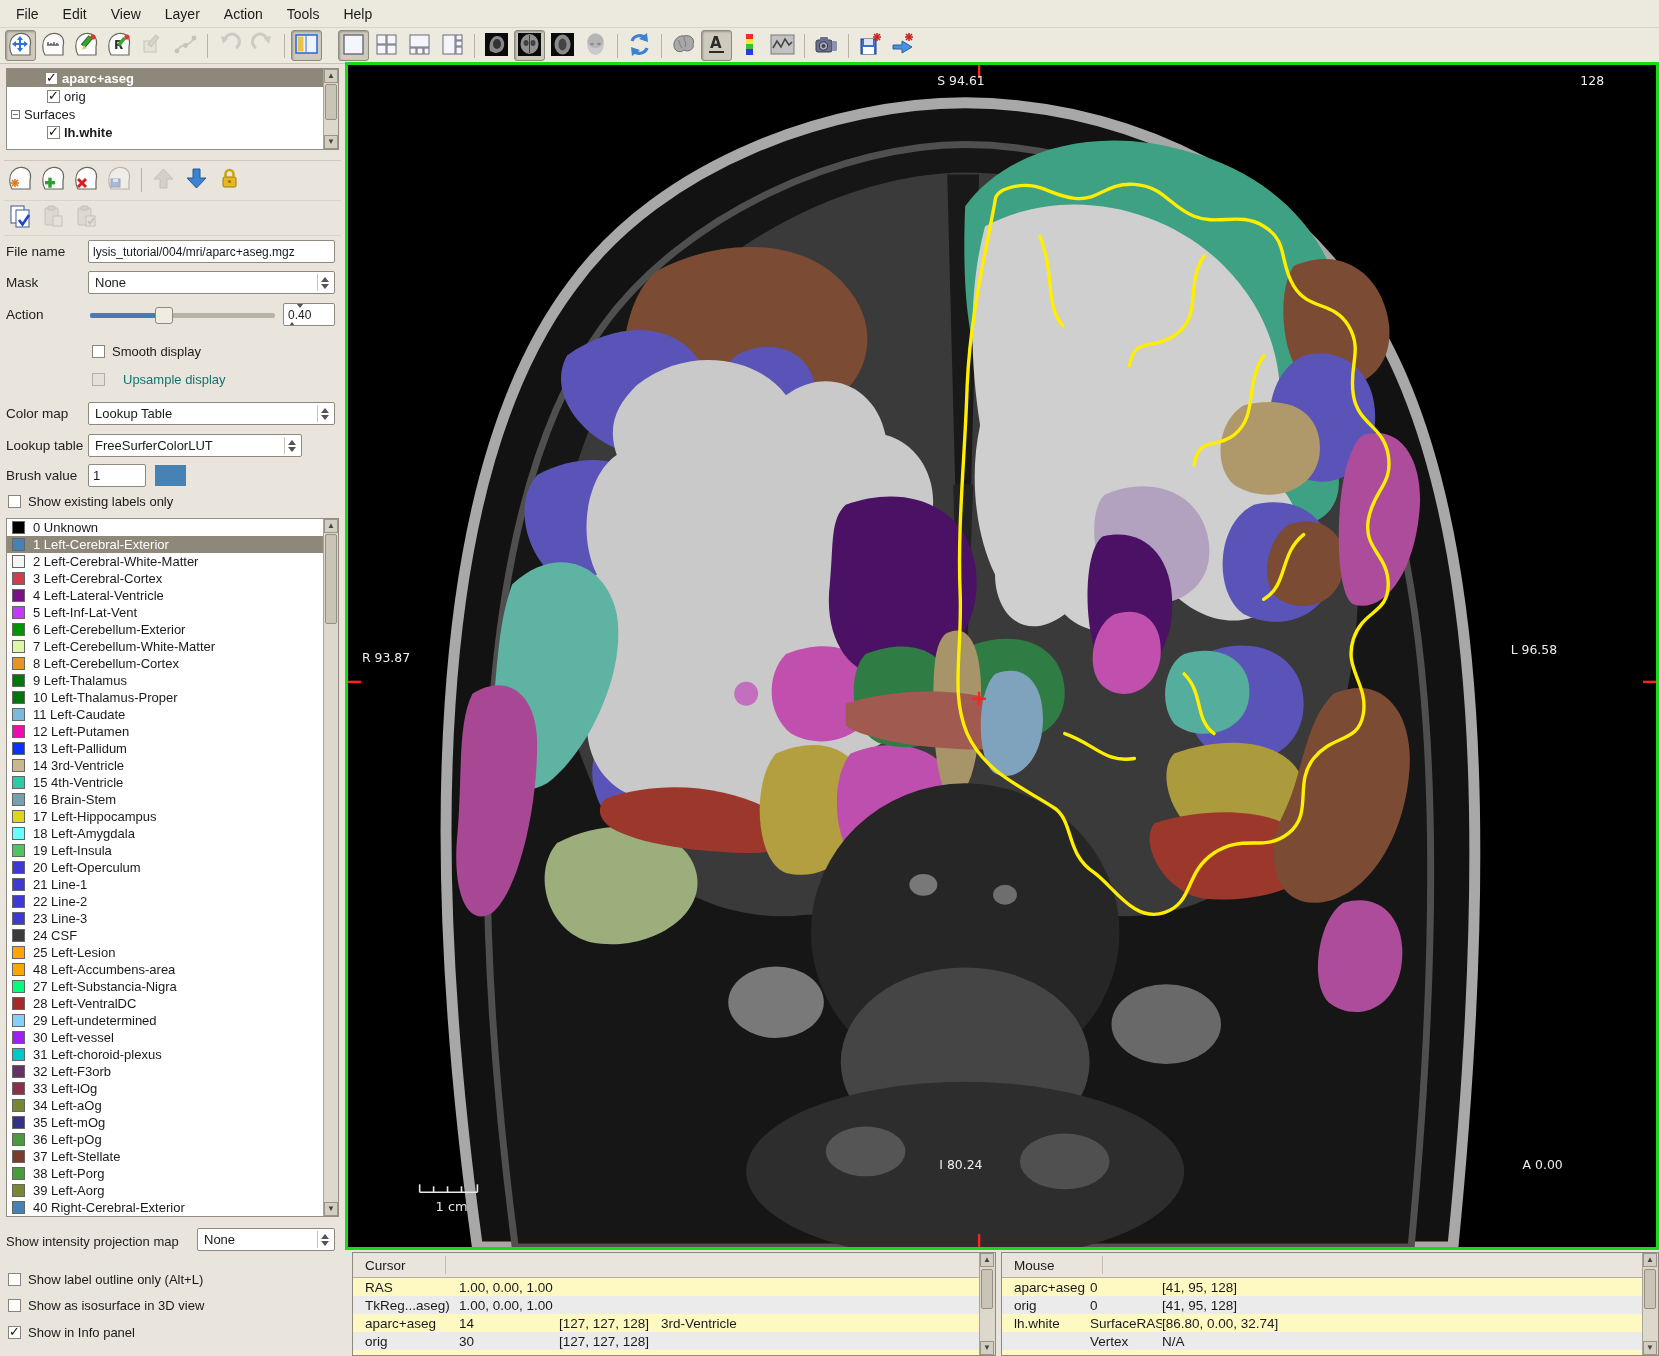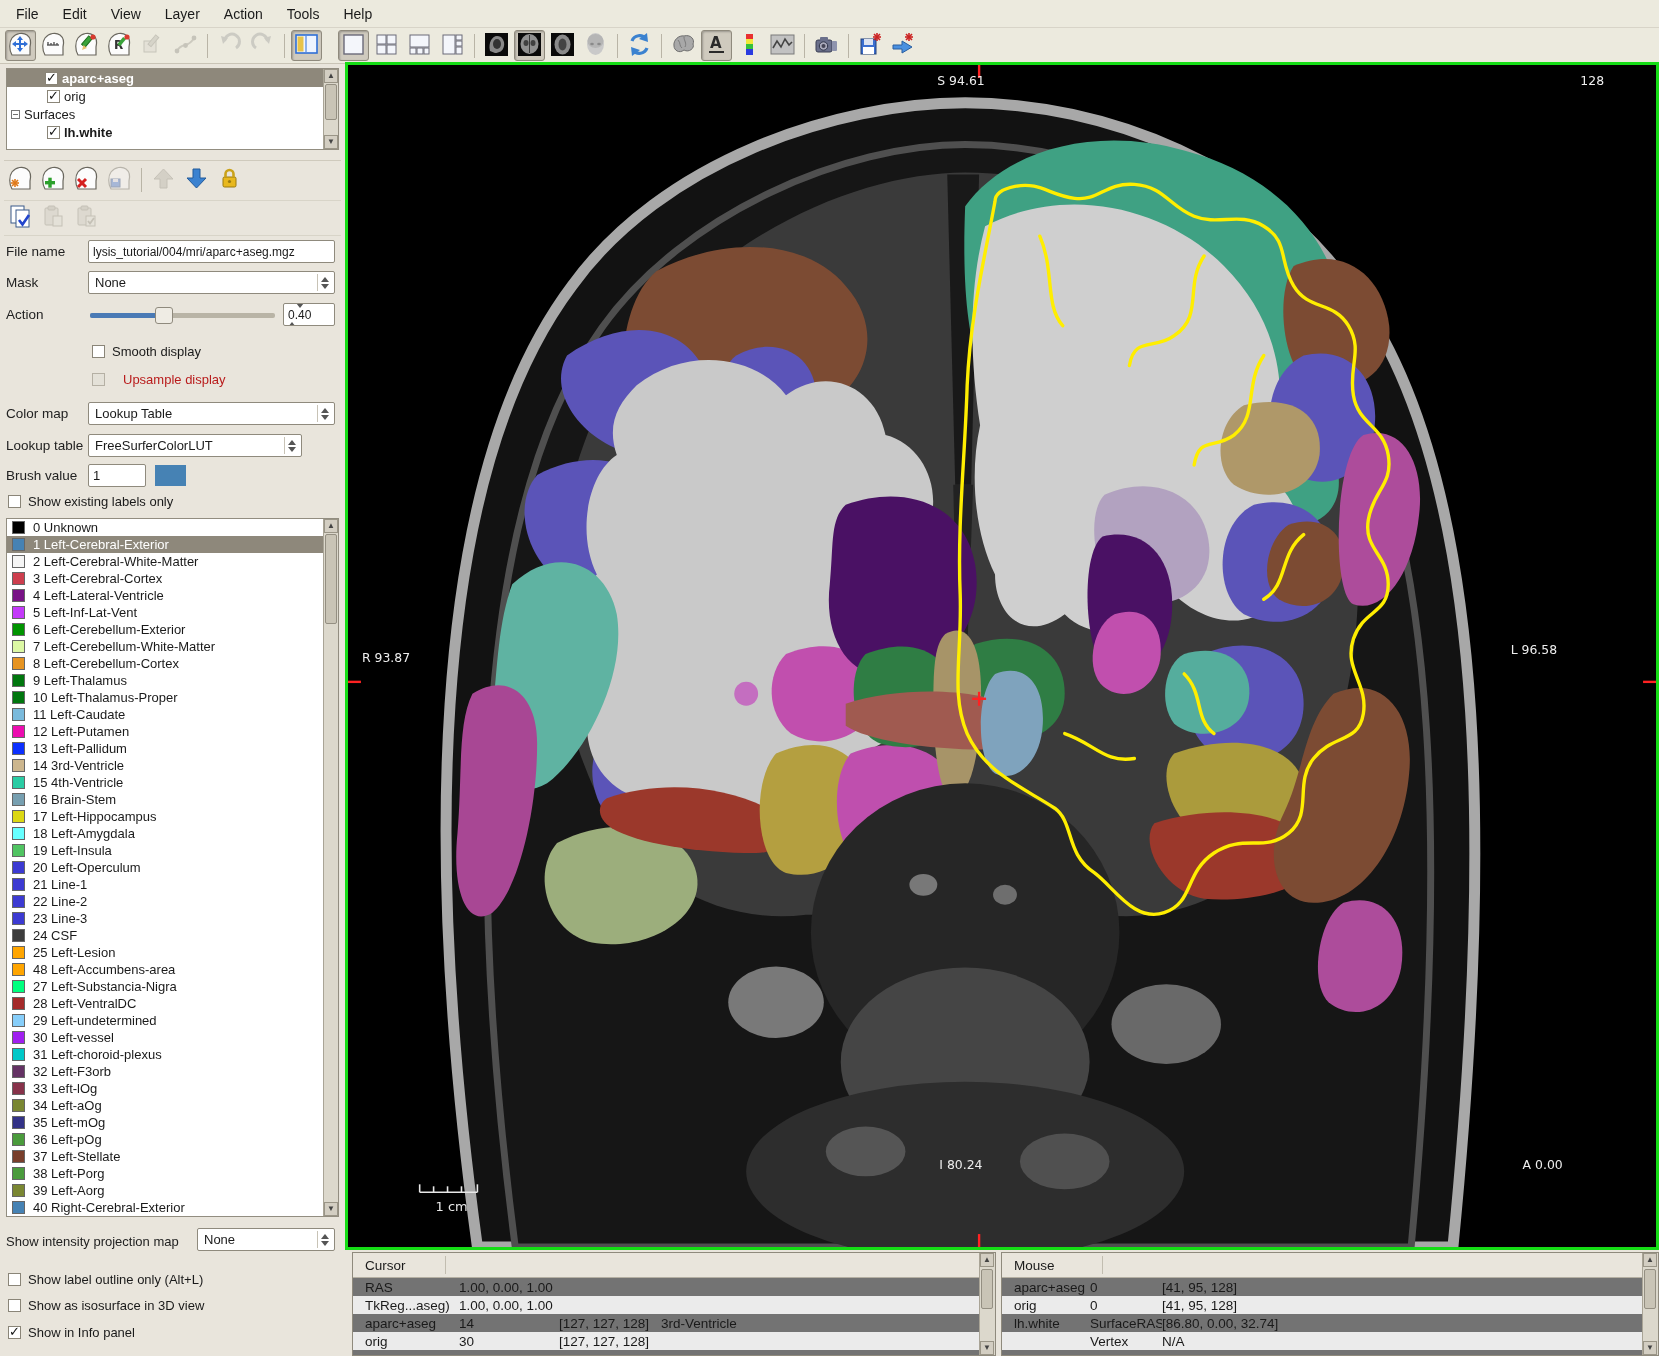--- a/index.html
+++ b/index.html
@@ -50,35 +50,35 @@
   .field { position:absolute; background:#fff; border:1px solid #8f8a7d; border-radius:2px; height:23px;
      font-size:12px; display:flex; align-items:center; padding:0 4px; overflow:hidden; white-space:nowrap; }
   .combo { position:absolute; background:#fff; border:1px solid #8f8a7d; border-radius:2px; height:23px;
      font-size:13px; display:flex; align-items:center; padding:0 6px; }
   .combo .spin { position:absolute; right:2px; top:2px; bottom:2px; width:15px; border-left:1px solid #c8c3b6;
      display:flex; flex-direction:column; align-items:center; justify-content:center; gap:2px; }
   .tri-up { width:0; height:0; border-left:4px solid transparent; border-right:4px solid transparent; border-bottom:5px solid #555; }
   .tri-dn { width:0; height:0; border-left:4px solid transparent; border-right:4px solid transparent; border-top:5px solid #555; }
 
   .chk-row { position:absolute; display:flex; align-items:center; gap:7px; font-size:13px; }
-  .chk-row.dis { color:#b91c1c;gap:18px; }
+  .chk-row.dis { color:#0f766e;gap:18px; }
 
   
   #label-list { position:absolute; left:6px; top:454px; width:333px; height:699px; overflow:hidden; }
   .lab-row { height:17px; display:flex; align-items:center; padding-left:5px; font-size:13px; white-space:nowrap; }
   .lab-row.sel { background:#8e887b; color:#fff; }
   .swatch { width:13px; height:13px; border:1px solid #666; margin-right:8px; flex:0 0 13px; }
 
   
   #viewport { position:absolute; left:345px; top:62px; width:1314px; height:1188px; background:#000;
      border:3px solid #15dd15; }
   #viewport svg { display:block; width:100%; height:100%; }
 
   
-  .info-panel { position:absolute; top:1252px; height:104px; background:#737373; border:1px solid #8f8a7d; }
+  .info-panel { position:absolute; top:1252px; height:104px; background:#fef9c3; border:1px solid #8f8a7d; }
   .info-head { height:25px; background:#e9e5dc; border-bottom:1px solid #b5b0a3; display:flex; align-items:center;
      padding-left:12px; font-size:13.5px; position:relative; }
   .info-head .coldiv { position:absolute; top:3px; bottom:3px; width:1px; background:#c2bdb0; }
   .info-row { height:18px; display:flex; align-items:center; font-size:13.5px; white-space:nowrap; }
   .info-row:nth-child(even) { background:#ebebeb; }
   .ic { display:inline-block; overflow:hidden; }
 
   text { font-family:"DejaVu Sans","Liberation Sans",sans-serif; }
 </style>
 </head>

